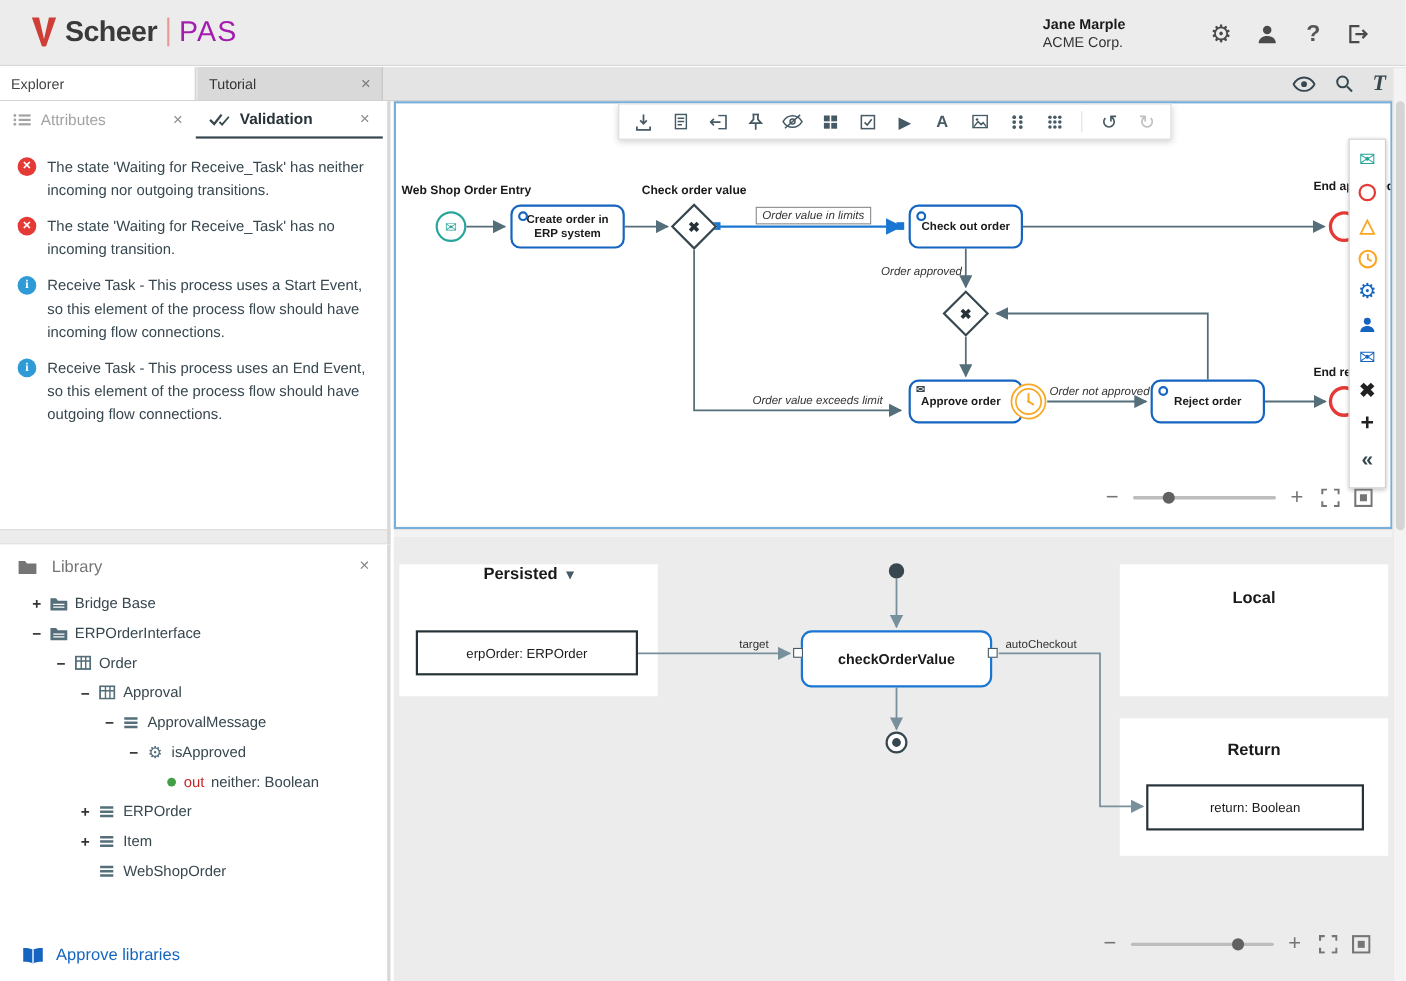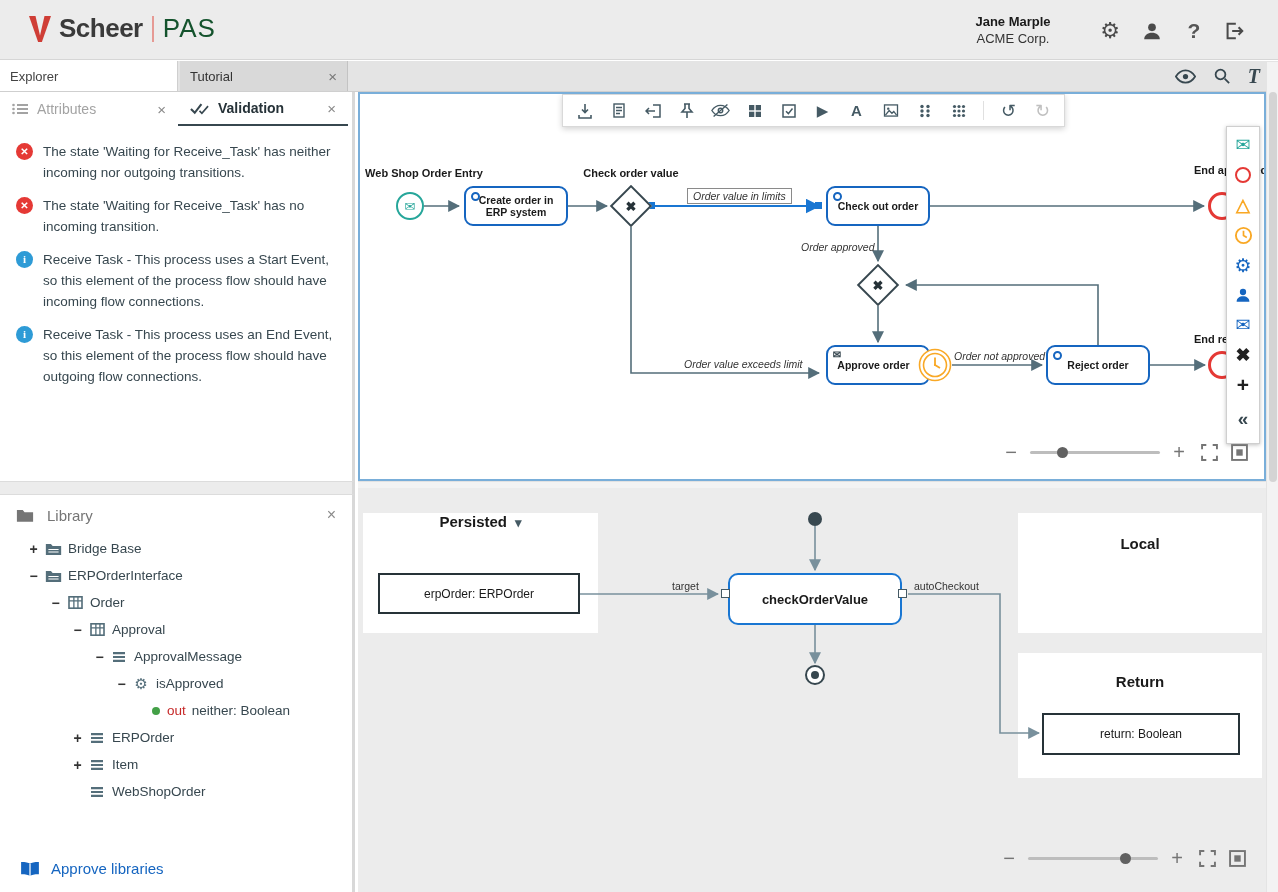--- a/index.html
+++ b/index.html
@@ -5,22 +5,22 @@
   *{margin:0;padding:0;box-sizing:border-box}
   html,body{width:1278px;height:892px;overflow:hidden}
   body{font-family:"Liberation Sans",sans-serif;background:#fff;position:relative;color:#333}
   .abs{position:absolute}
 
   
   #header{position:absolute;left:0;top:0;width:1278px;height:60px;background:#ececec;border-bottom:1px solid #d6d6d6}
   .logo{position:absolute;left:28px;top:13px;display:flex;align-items:center;gap:7px}
   .logo .brand{font-size:26px;font-weight:bold;color:#3a3a3a;letter-spacing:-.5px}
   .logo .lsep{width:2px;height:26px;background:#e2574c;opacity:.55;margin:0 2px}
-  .logo .product{font-size:26px;color:#14532d;letter-spacing:1px}
-  .user-block{position:absolute;left:948px;top:13px;width:130px;text-align:center;line-height:17px}
+  .logo .product{font-size:26px;color:#a21caf;letter-spacing:1px}
+  .user-block{position:absolute;left:948px;top:13px;width:130px;text-align:left;line-height:17px}
   .uname{font-size:13px;font-weight:bold;color:#1a1a1a}
   .ucomp{font-size:13px;color:#333}
   .hicon{position:absolute;top:17px;width:28px;height:28px;display:flex;align-items:center;justify-content:center;color:#4a4a4a;font-size:22px;cursor:pointer}
   .hicon.help{font-size:21px;font-weight:bold;color:#555}
 
   
   #tabbar{position:absolute;left:0;top:61px;width:1278px;height:31px;background:#e4e4e4;border-bottom:1px solid #cfcfcf}
   .explorer-tab{position:absolute;left:0;top:0;width:178px;height:30px;background:#fff;border-right:1px solid #cfcfcf;display:flex;align-items:center;padding-left:10px;font-size:13px;color:#444;cursor:pointer}
   .tutorial-tab{position:absolute;left:180px;top:0;width:168px;height:30px;background:#d9d9d9;border-right:1px solid #c3c3c3;display:flex;align-items:center;padding:0 10px;font-size:13px;color:#333;cursor:pointer}
   .tab-close{margin-left:auto;color:#777;font-size:15px;cursor:pointer}

